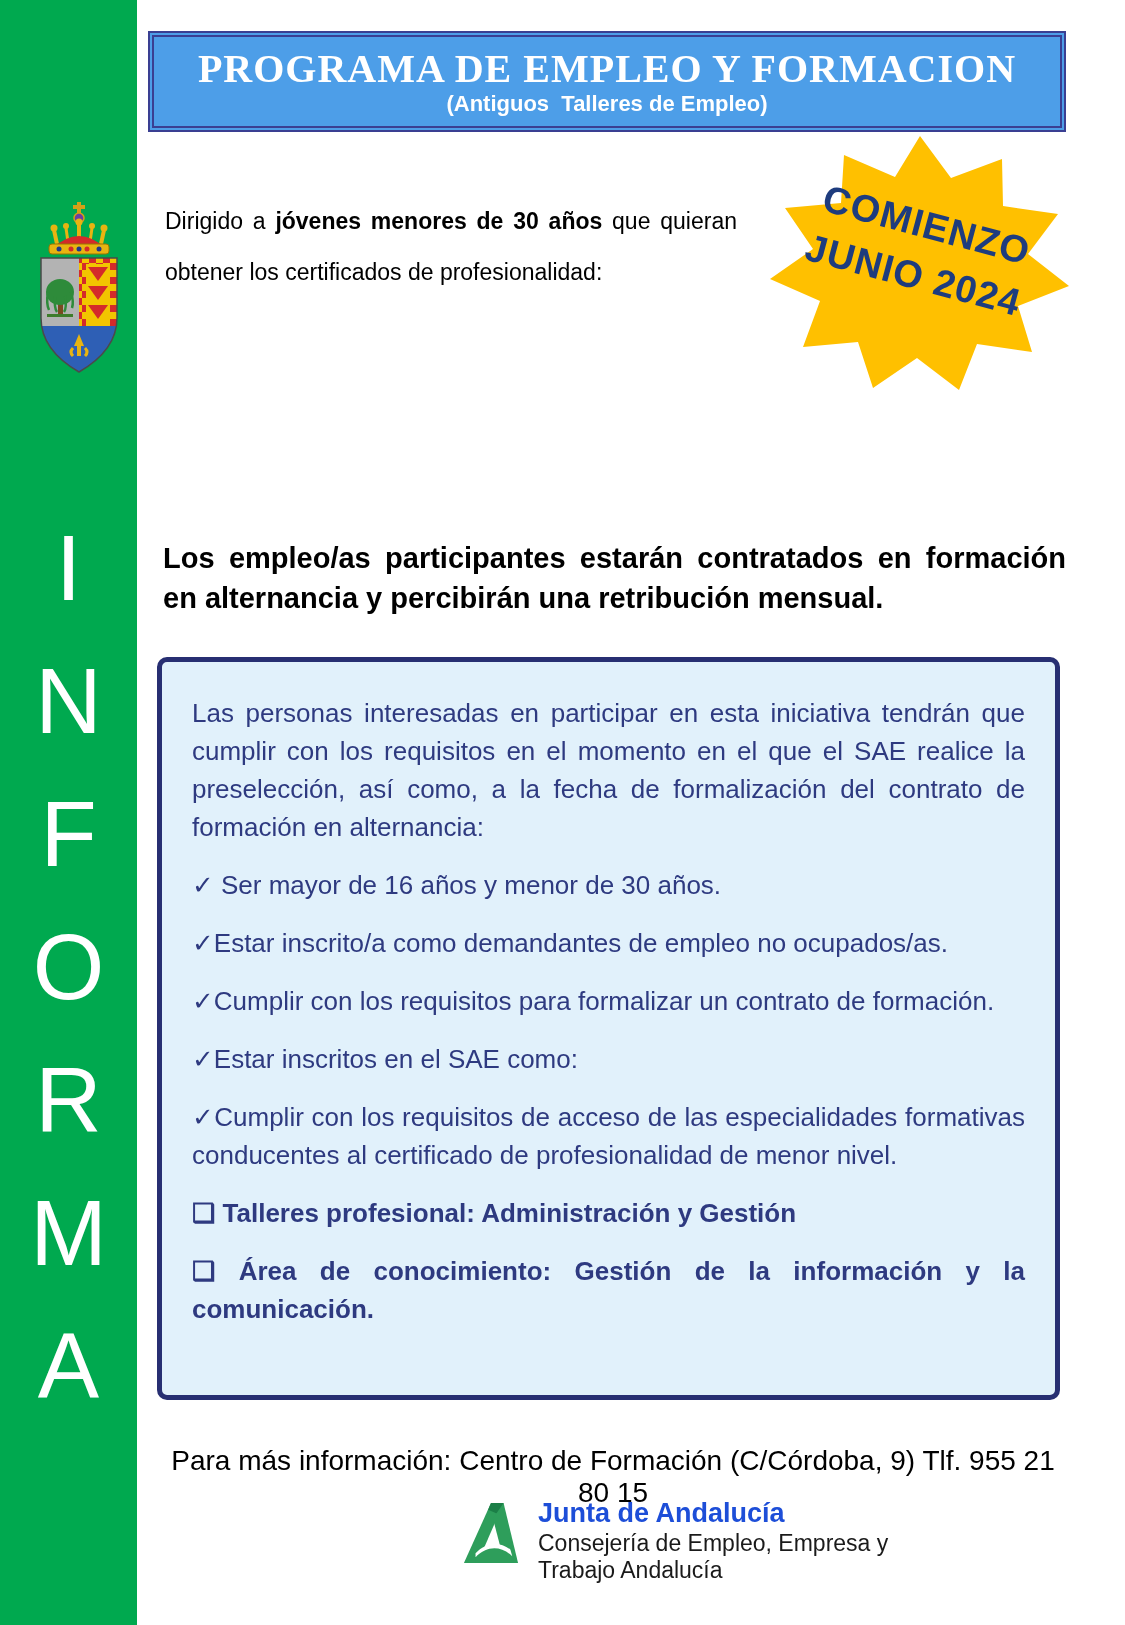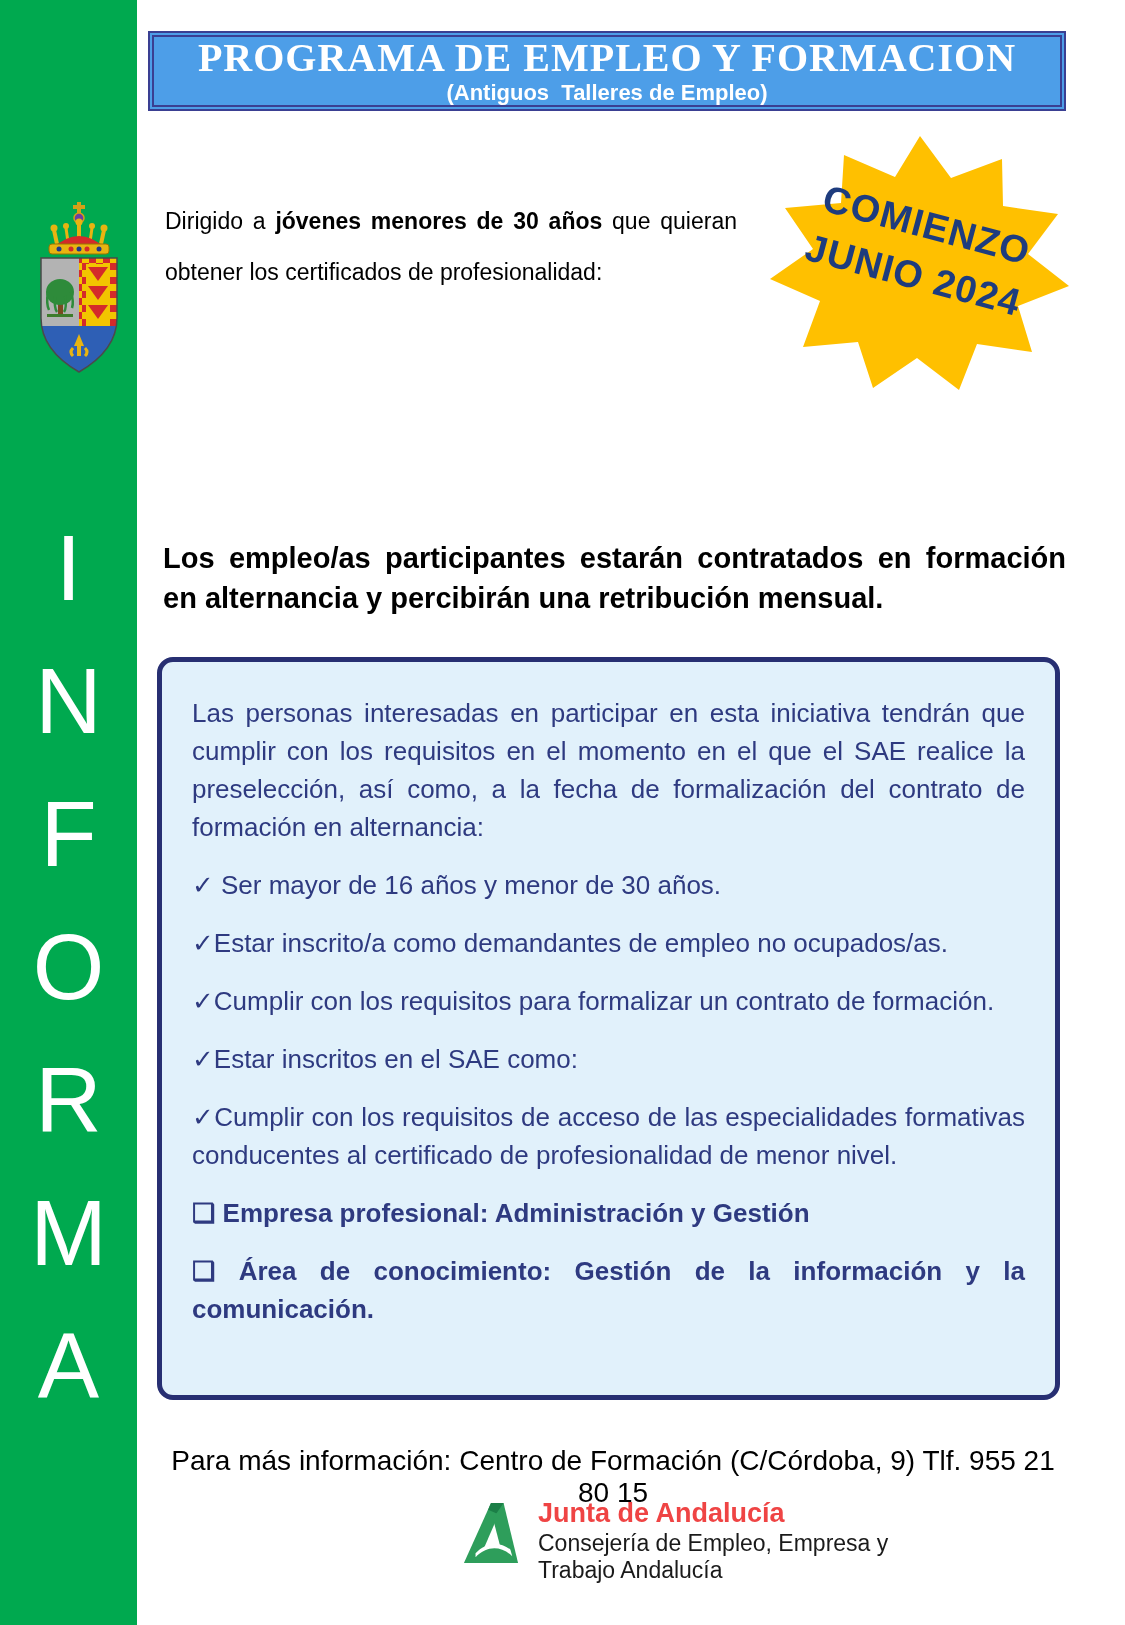--- a/index.html
+++ b/index.html
@@ -23,21 +23,21 @@
   .stripe-letters span {
     color:#ffffff; font-size:92px; line-height:1;
     font-family:"Liberation Sans", sans-serif; font-weight:400;
   }
 
   
   .crest { position:absolute; left:33px; top:200px; width:92px; height:176px; }
 
   
   .banner {
-    position:absolute; left:148px; top:31px; width:918px; height:80px;
+    position:absolute; left:148px; top:31px; width:918px; height:101px;
     background:#4D9EE8;
     border:6px double #3A3F92;
     display:flex; flex-direction:column; align-items:center; justify-content:center;
   }
   .banner-title {
     color:#ffffff; font-family:"Liberation Serif", serif; font-weight:bold;
     font-size:40px; letter-spacing:1px; line-height:44px;
   }
   .banner-subtitle {
     color:#ffffff; font-weight:bold; font-size:22px; line-height:26px;
@@ -68,21 +68,21 @@
   
   .statement {
     position:absolute; left:163px; top:538px; width:903px;
     font-size:29px; font-weight:bold; line-height:40px; color:#000;
     text-align:justify;
   }
 
   
   .reqbox {
     position:absolute; left:157px; top:657px; width:903px; height:743px;
-    background:#E1F1FB; border:5px solid #272F72; border-radius:16px;
+    background:#E1F1FB; border:5px solid #272F72; border-radius:10px;
     padding:32px 30px 0 30px;
     color:#2E3A80;
   }
   .reqbox p.reqintro {
     font-size:26px; line-height:38px; text-align:justify;
   }
   .reqitem {
     font-size:26px; line-height:38px; text-align:justify; margin-top:20px;
   }
   .reqitem.bold { font-weight:bold; }
@@ -90,21 +90,21 @@
   
   .footer-info {
     position:absolute; left:163px; top:1445px; width:900px;
     font-size:28px; color:#000;text-align:center;
   }
 
   
   .logo { position:absolute; left:462px; top:1496px; display:flex; align-items:flex-start; }
   .logo svg { width:58px; height:66px; margin-top:4px; }
   .logo-text { margin-left:18px; }
-  .logo-title { font-size:27px; font-weight:bold; color:#ef4444; line-height:34px; }
+  .logo-title { font-size:27px; font-weight:bold; color:#1d4ed8; line-height:34px; }
   .logo-sub { font-size:23px; color:#1a1a1a; line-height:27px; }
 </style>
 </head>
 <body>
 
 <div class="page">
 
   <div class="stripe">
     <div class="stripe-letters">
       <span>I</span>
@@ -200,21 +200,21 @@
 
   <div class="reqbox">
     <p class="reqintro">Las personas interesadas en participar en esta iniciativa tendrán que cumplir con los requisitos en el momento en el que el SAE realice la preselección, así como, a la fecha de formalización del contrato de formación en alternancia:</p>
 
     <div class="reqitem"><span>✓</span><span> Ser mayor de 16 años y menor de 30 años.</span></div>
     <div class="reqitem"><span>✓</span><span>Estar inscrito/a como demandantes de empleo no ocupados/as.</span></div>
     <div class="reqitem"><span>✓</span><span>Cumplir con los requisitos para formalizar un contrato de formación.</span></div>
     <div class="reqitem"><span>✓</span><span>Estar inscritos en el SAE como:</span></div>
     <div class="reqitem"><span>✓</span><span>Cumplir con los requisitos de acceso de las especialidades formativas conducentes al certificado de profesionalidad de  menor nivel.</span></div>
 
-    <div class="reqitem bold"><span>❑</span><span> Empresa profesional: Administración y Gestión</span></div>
+    <div class="reqitem bold"><span>❑</span><span> Talleres profesional: Administración y Gestión</span></div>
     <div class="reqitem bold"><span>❑</span><span> Área de conocimiento: Gestión de la información y la comunicación.</span></div>
   </div>
 
   <p class="footer-info">Para más información: Centro de Formación  (C/Córdoba, 9) Tlf. 955 21 80 15</p>
 
   <div class="logo">
     <svg viewBox="0 0 60 66">
       <polygon points="30,2 43,2 16,64 2,64" fill="#2E9E5B"></polygon>
       <polygon points="30,2 43,2 39,14 27,9" fill="#1C7F47"></polygon>
       <polygon points="43,2 58,64 44,64 32,18" fill="#2E9E5B"></polygon>

